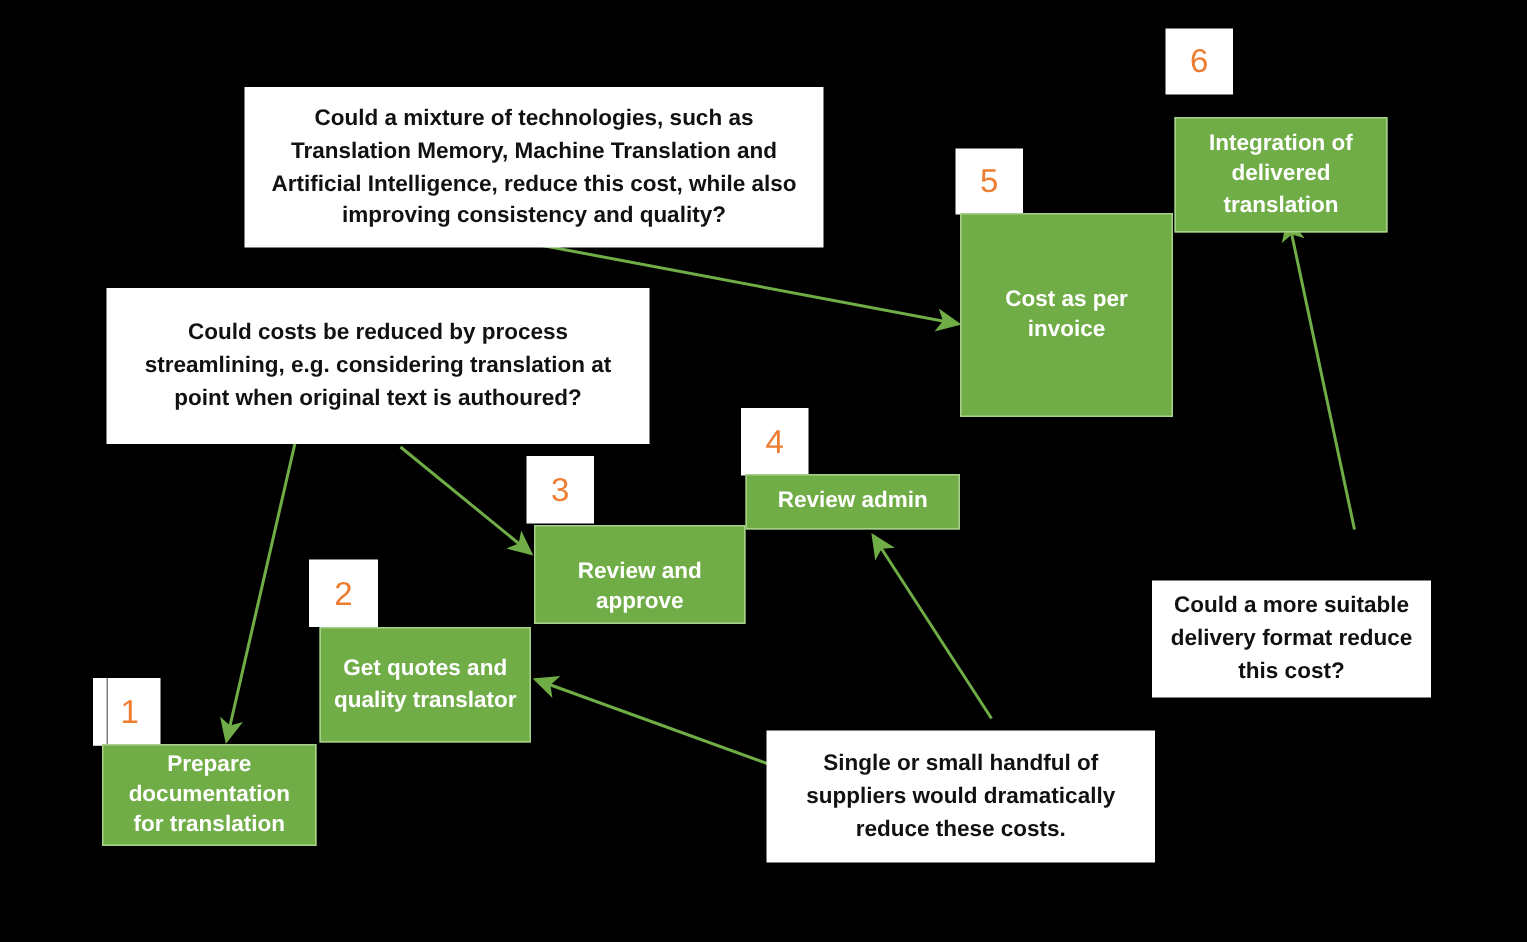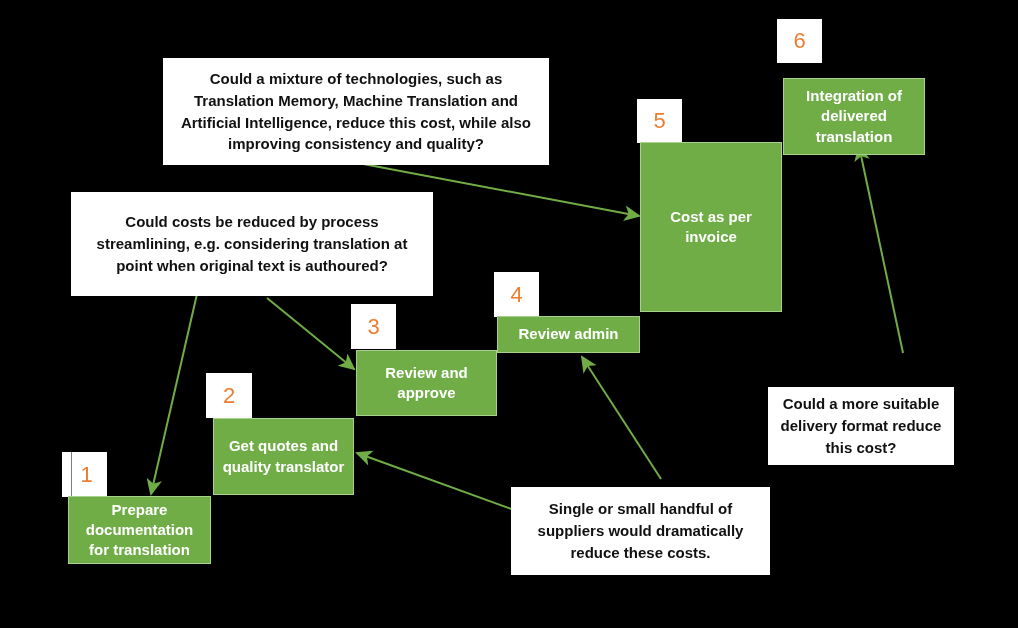--- a/index.html
+++ b/index.html
@@ -118,35 +118,35 @@
   <div class="badge" style="left:206px; top:373px; width:46px; height:45px;">
     <span>2</span>
   </div>
   <div class="step-box" style="left:213px; top:418px; width:141px; height:77px;">
     <span class="step-label">Get quotes and quality translator</span>
   </div>
 
   <div class="badge" style="left:351px; top:304px; width:45px; height:45px;">
     <span>3</span>
   </div>
-  <div class="step-box" style="left:356px; top:350px; width:141px; height:66px;">
+  <div class="step-box" style="left:356px; top:350px; width:141px; height:66px;align-items:flex-end;">
     <span class="step-label">Review and approve</span>
   </div>
 
   <div class="badge" style="left:494px; top:272px; width:45px; height:45px;">
     <span>4</span>
   </div>
   <div class="step-box" style="left:497px; top:316px; width:143px; height:37px;">
     <span class="step-label">Review admin</span>
   </div>
 
   <div class="badge" style="left:637px; top:99px; width:45px; height:44px;">
     <span>5</span>
   </div>
-  <div class="step-box" style="left:640px; top:142px; width:142px; height:170px;">
+  <div class="step-box" style="left:640px; top:142px; width:142px; height:136px;">
     <span class="step-label">Cost as per invoice</span>
   </div>
 
   <div class="badge" style="left:777px; top:19px; width:45px; height:44px;">
     <span>6</span>
   </div>
   <div class="step-box" style="left:783px; top:62px; width:142px; height:77px;margin-top:16px;">
     <span class="step-label">Integration of delivered translation</span>
   </div>
 

